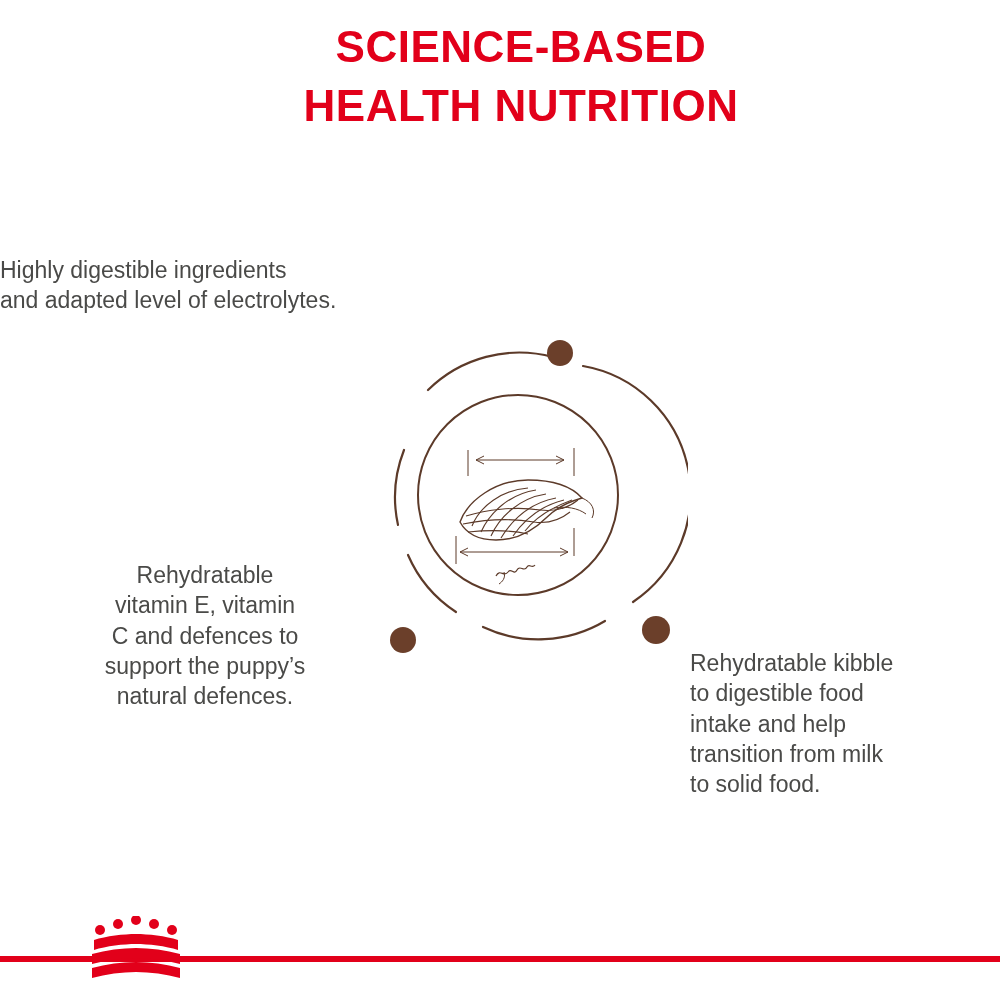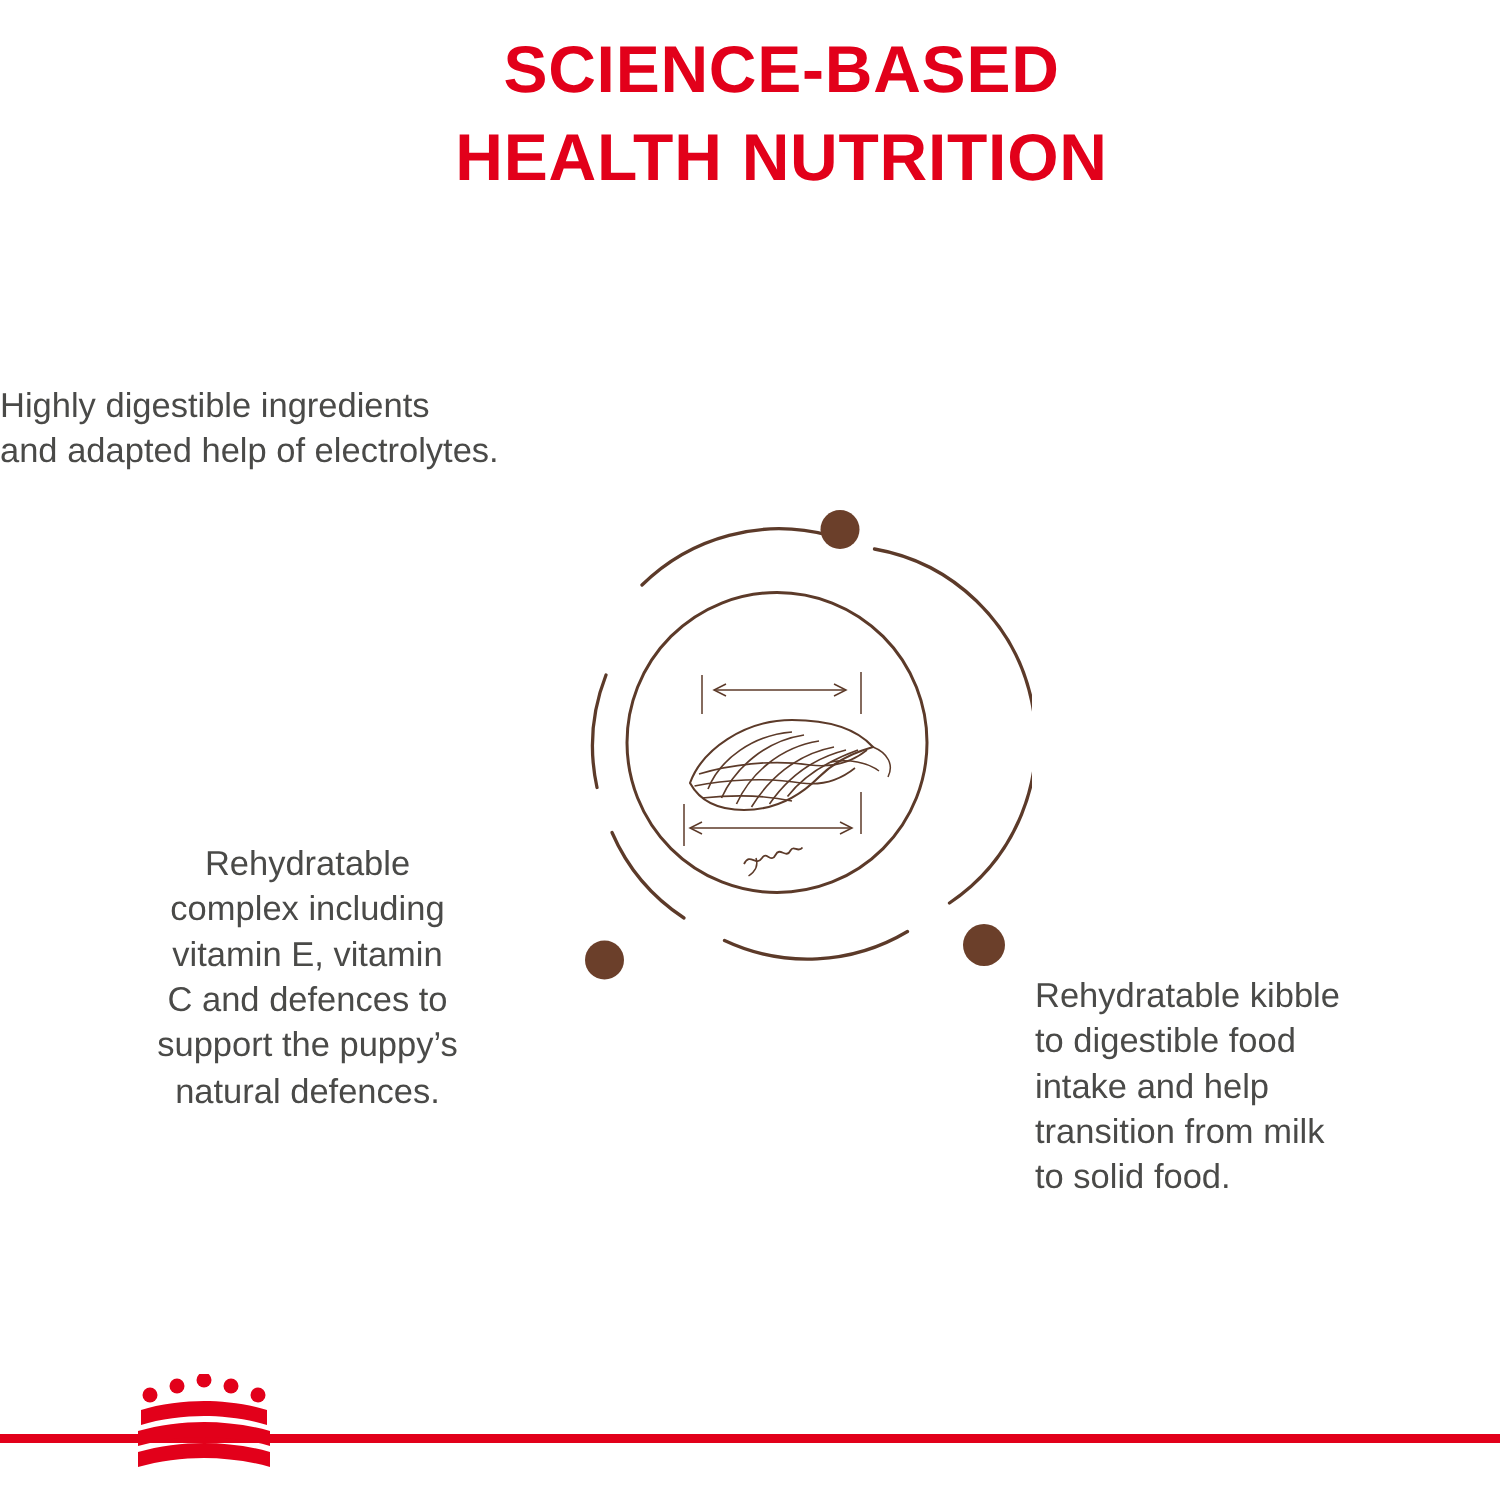--- a/index.html
+++ b/index.html
@@ -93,26 +93,25 @@
 </head>
 <body>
 
 <div class="title">
   <span class="line">SCIENCE-BASED</span>
   <span class="line">HEALTH NUTRITION</span>
 </div>
 
 <div class="callout" id="callout-top">
   <span class="line">Highly digestible ingredients</span>
-  <span class="line">and adapted help of electrolytes.</span>
+  <span class="line">and adapted level of electrolytes.</span>
 </div>
 
 <div class="callout" id="callout-left">
   <span class="line">Rehydratable</span>
-  <span class="line">complex including</span>
   <span class="line">vitamin E, vitamin</span>
   <span class="line">C and defences to</span>
   <span class="line">support the puppy’s</span>
   <span class="line">natural defences.</span>
 </div>
 
 <div class="callout" id="callout-right">
   <span class="line">Rehydratable kibble</span>
   <span class="line">to digestible food</span>
   <span class="line">intake and help</span>

